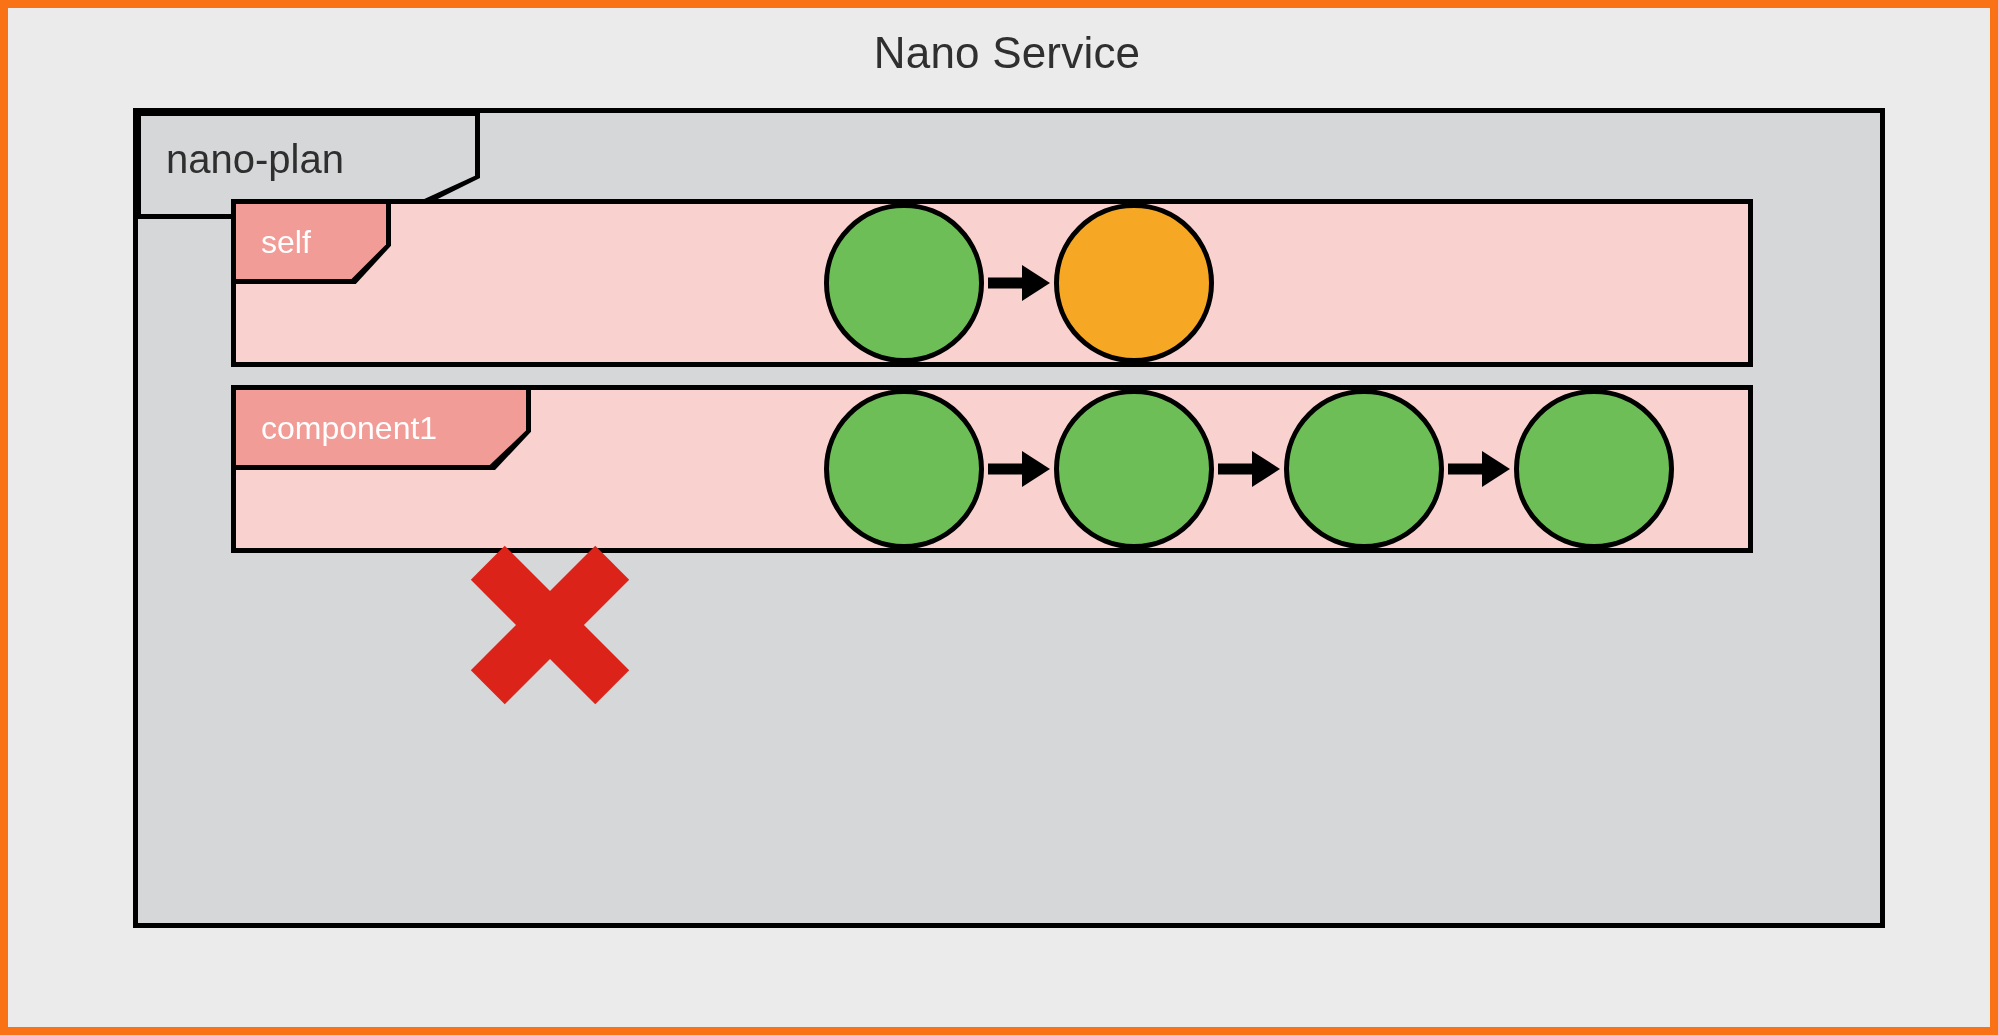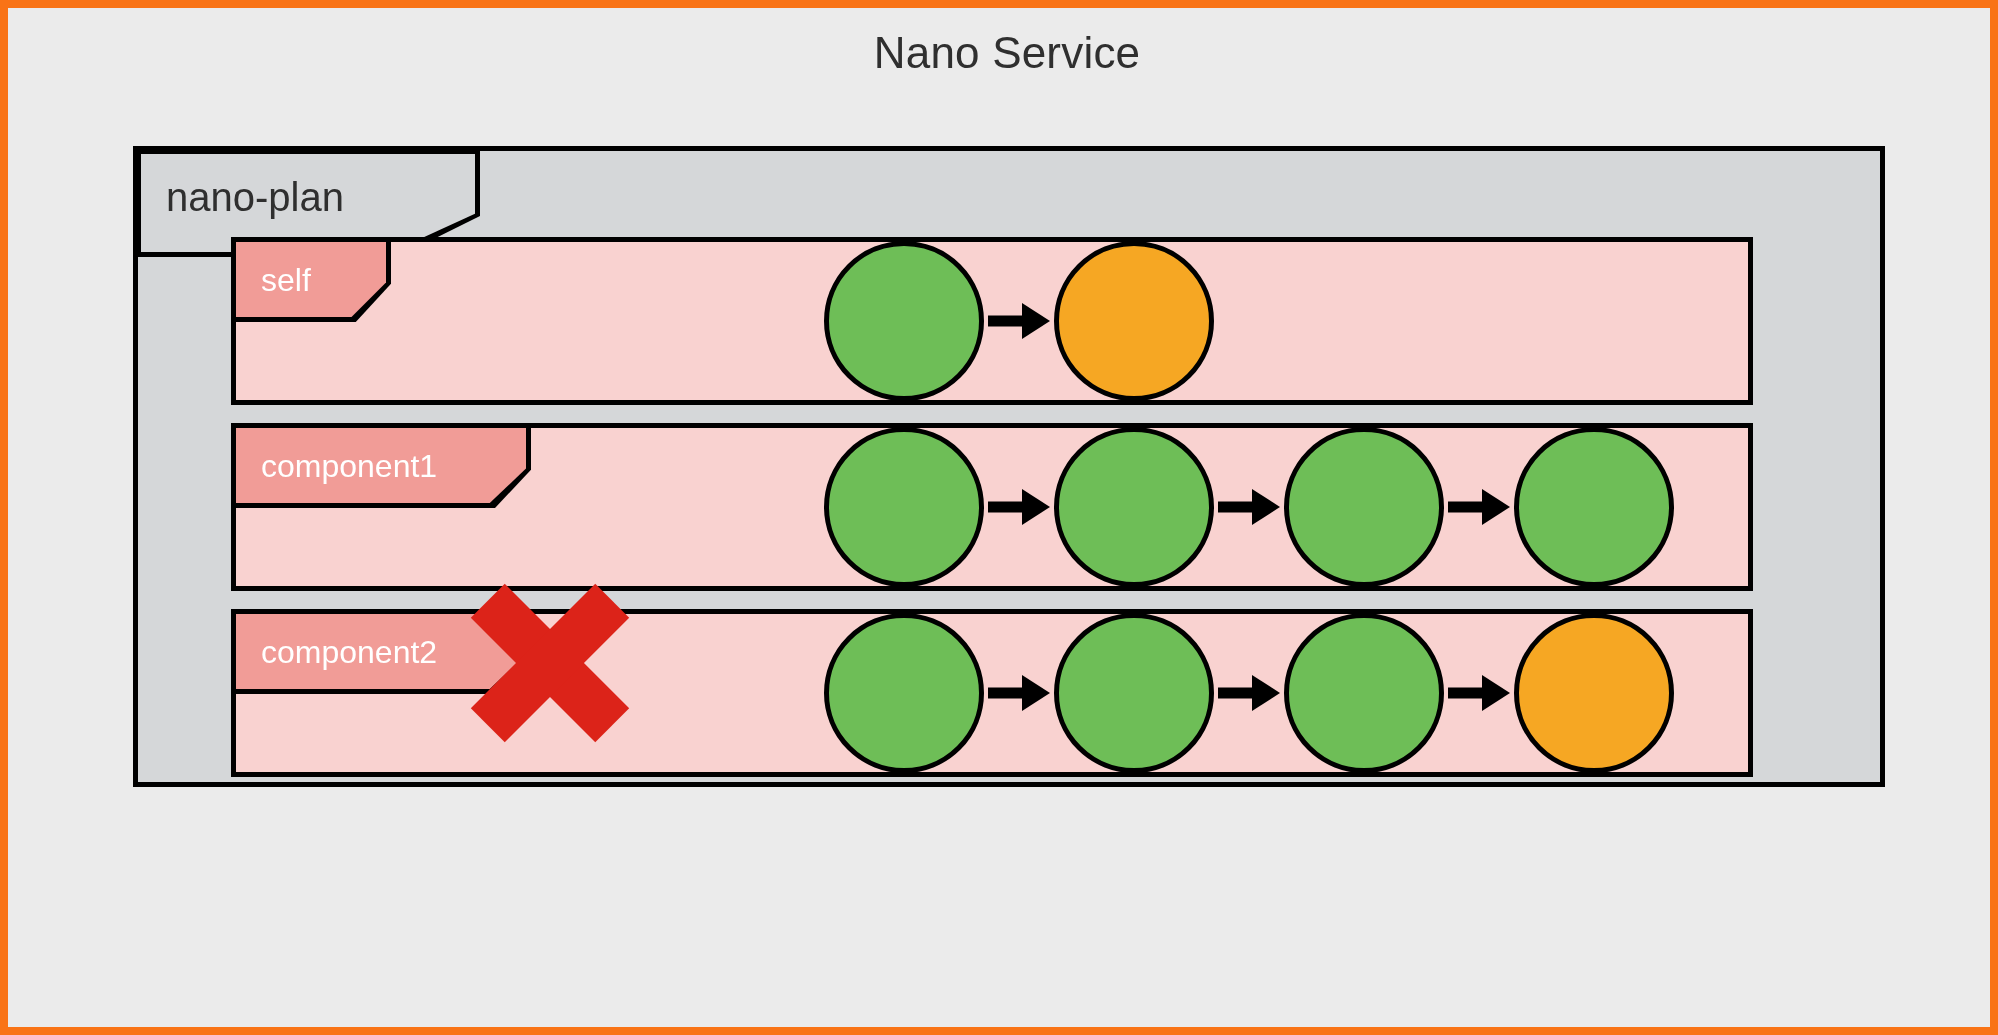--- a/index.html
+++ b/index.html
@@ -34,25 +34,24 @@
     letter-spacing: 0.2px;
     white-space: nowrap;
   }
 
   
   #plan-box {
     position: absolute;
     left: 125px;
     top: 100px;
     width: 1752px;
-    height: 641px;
+    height: 820px;
     background: #d5d7d9;
     border: 5px solid #000000;
     box-sizing: border-box;
-    margin-top: 38px;
   }
 
   
   .tab {
     position: absolute;
     box-sizing: border-box;
     display: flex;
     align-items: center;
     color: #2f2f2f;
     background: #000000; 
@@ -238,42 +237,20 @@
         <div class="head"></div>
       </div>
       <div class="node green" style="left:1048px"></div>
       <div class="arrow" style="left:1212px;width:62px">
         <div class="shaft"></div>
         <div class="head"></div>
       </div>
       <div class="node green" style="left:1278px"></div>
     </div>
 
-    <div class="lane" id="lane-comp2">
-      <div class="lane-tab" id="tab-comp2">
-        <div class="lt-fill"></div>
-        <div class="lt-text">component2</div>
-      </div>
-      <div class="node green" style="left:588px"></div>
-      <div class="arrow" style="left:752px;width:62px">
-        <div class="shaft"></div>
-        <div class="head"></div>
-      </div>
-      <div class="node green" style="left:818px"></div>
-      <div class="arrow" style="left:982px;width:62px">
-        <div class="shaft"></div>
-        <div class="head"></div>
-      </div>
-      <div class="node green" style="left:1048px"></div>
-      <div class="arrow" style="left:1212px;width:62px">
-        <div class="shaft"></div>
-        <div class="head"></div>
-      </div>
-      <div class="node orange" style="left:1278px"></div>
-    </div>
 
     <div id="x-mark">
       <div class="bar a"></div>
       <div class="bar b"></div>
     </div>
 
   </div>
 </div>
 
 </body></html>

